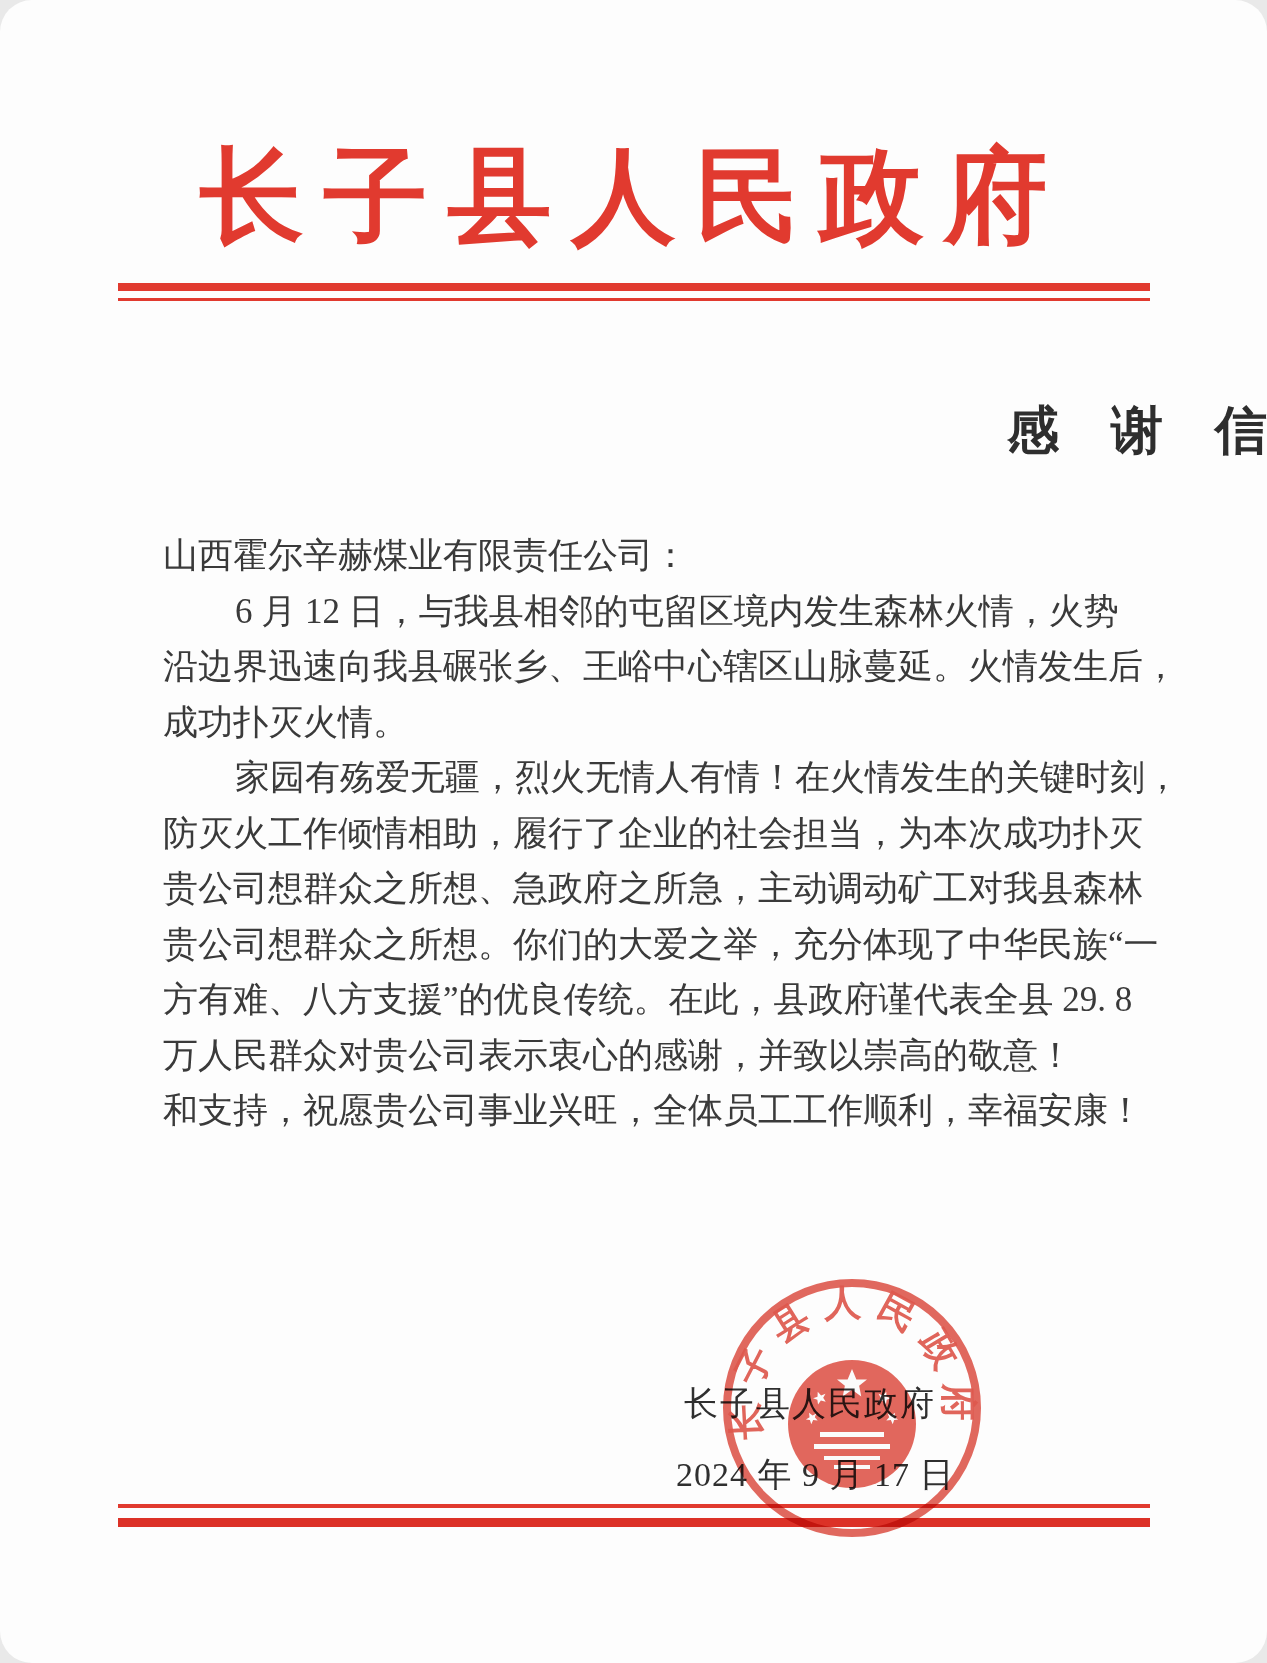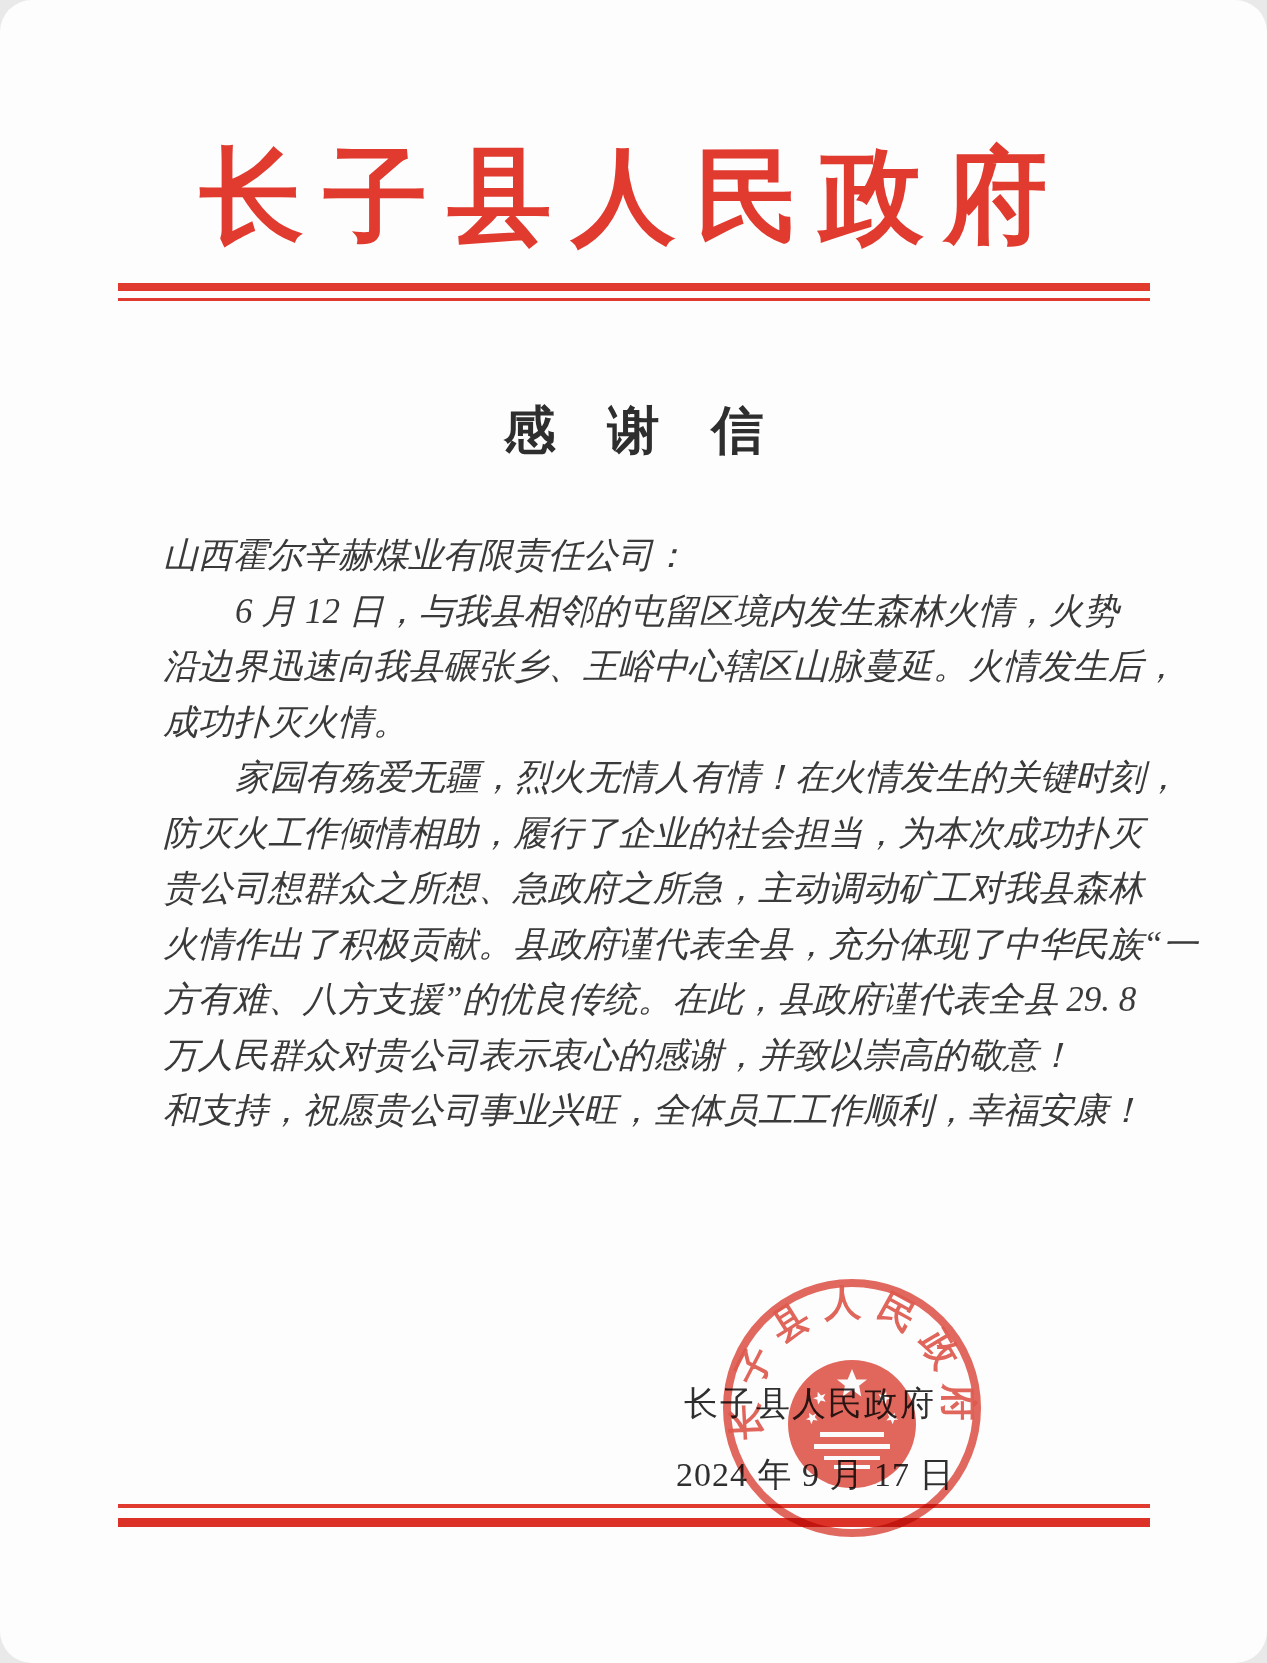--- a/index.html
+++ b/index.html
@@ -22,31 +22,30 @@
     white-space:nowrap;
   }
   .rule { position:absolute; left:118px; width:1032px; background:#e13a2f; }
   .rule-top-thick   { top:283px; height:8px; }
   .rule-top-thin    { top:298px; height:3px; }
   .rule-bottom-thin { top:1504px; height:4px; }
   .rule-bottom-thick{ top:1518px; height:9px; background:#dc3127; }
 
   .doc-title {
     position:absolute; top:396px; left:0; width:100%;
-    text-align:center;
+    text-align:right;
     font-size:52px; font-weight:600;
     color:#2e2e2e;
     white-space:pre;
   }
 
   .body-text {
     position:absolute; top:528px; left:163px; width:948px;
     font-size:35px; color:#3a3a3a;
     z-index:1;
-    font-style:italic;
   }
   .bline { line-height:55.5px; height:55.5px; white-space:pre; }
   .indent { padding-left:72px; }
 
   .signature {
     position:absolute; top:1381px; left:684px;
     font-size:34px; color:#2f2f2f; letter-spacing:2px;
     z-index:1; white-space:pre;
   }
   .date {
@@ -76,21 +75,21 @@
   <div class="doc-title">感　谢　信</div>
 
   <div class="body-text">
     <div class="bline">山西霍尔辛赫煤业有限责任公司：</div>
     <div class="bline indent">6 月 12 日，与我县相邻的屯留区境内发生森林火情，火势</div>
     <div class="bline">沿边界迅速向我县碾张乡、王峪中心辖区山脉蔓延。火情发生后，</div>
     <div class="bline">成功扑灭火情。</div>
     <div class="bline indent">家园有殇爱无疆，烈火无情人有情！在火情发生的关键时刻，</div>
     <div class="bline">防灭火工作倾情相助，履行了企业的社会担当，为本次成功扑灭</div>
     <div class="bline">贵公司想群众之所想、急政府之所急，主动调动矿工对我县森林</div>
-    <div class="bline">火情作出了积极贡献。县政府谨代表全县，充分体现了中华民族“一</div>
+    <div class="bline">贵公司想群众之所想。你们的大爱之举，充分体现了中华民族“一</div>
     <div class="bline">方有难、八方支援”的优良传统。在此，县政府谨代表全县 29. 8</div>
     <div class="bline">万人民群众对贵公司表示衷心的感谢，并致以崇高的敬意！</div>
     <div class="bline">和支持，祝愿贵公司事业兴旺，全体员工工作顺利，幸福安康！</div>
   </div>
 
   <div class="signature">长子县人民政府</div>
   <div class="date">2024 年 9 月 17 日</div>
 
   <svg class="seal" viewBox="0 0 272 272" xmlns="http://www.w3.org/2000/svg">
     <defs>

